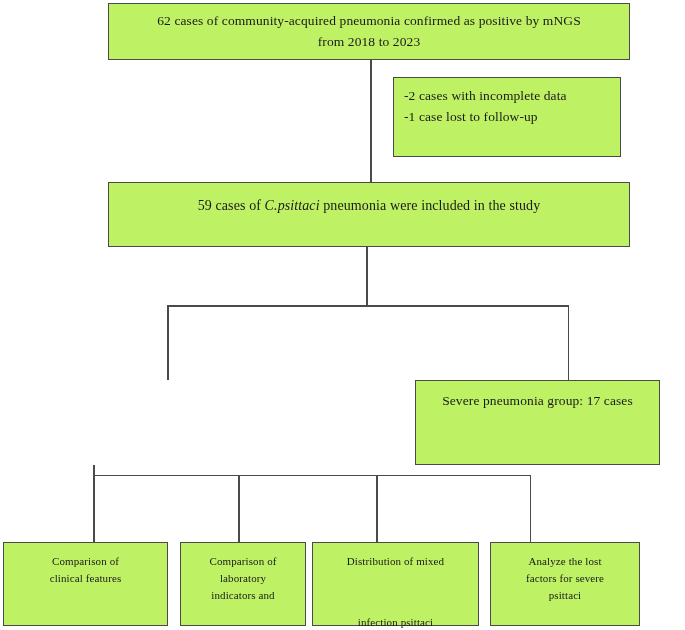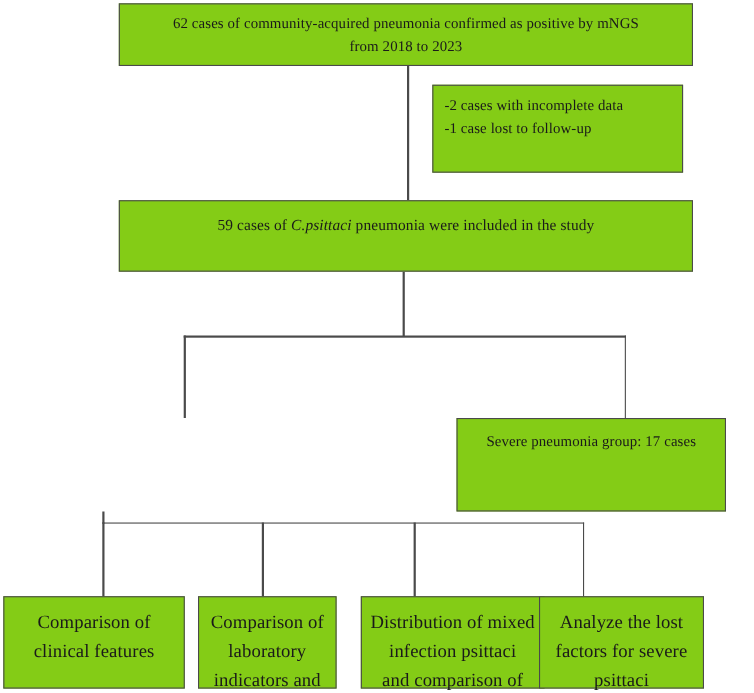--- a/index.html
+++ b/index.html
@@ -13,21 +13,21 @@
     height: 630px;
     background: #ffffff;
     font-family: "Liberation Serif", "DejaVu Serif", serif;
     color: #1a1a1a;
     overflow: hidden;
   }
   .node {
     position: absolute;
     box-sizing: border-box;
     border: 1.5px solid #4a4a4a;
-    background: #84cc16;
+    background: #bef264;
     display: flex;
     flex-direction: column;
     justify-content: flex-start;
     align-items: center;
     text-align: center;
     line-height: 1.55;
     letter-spacing: 0.1px;
   }
   .node .txt {
     display: block;
@@ -54,28 +54,28 @@
   }
   #node-nonsevere {
     left: 44px; top: 380px; width: 245px; height: 85px;
     font-size: 13.5px; padding-top: 10px;
   }
   #node-severe {
     left: 415px; top: 380px; width: 245px; height: 85px;
     font-size: 13.5px; padding-top: 10px;
   }
   .leaf {
-    font-size: 17px;
+    font-size: 11px;
     padding-top: 10px;
     height: 84px;
     top: 542px;
   }
   #node-leaf-0 { left: 3px;   width: 165px; }
   #node-leaf-1 { left: 180px; width: 126px; }
-  #node-leaf-2 { left: 328px; width: 167px; }
+  #node-leaf-2 { left: 312px; width: 167px; gap: 44px; }
   #node-leaf-3 { left: 490px; width: 150px; }
 
   
   .line {
     position: absolute;
     background: #4a4a4a;
   }
   .line-v { width: 1.5px; }
   .line-h { height: 1.5px; }
 

